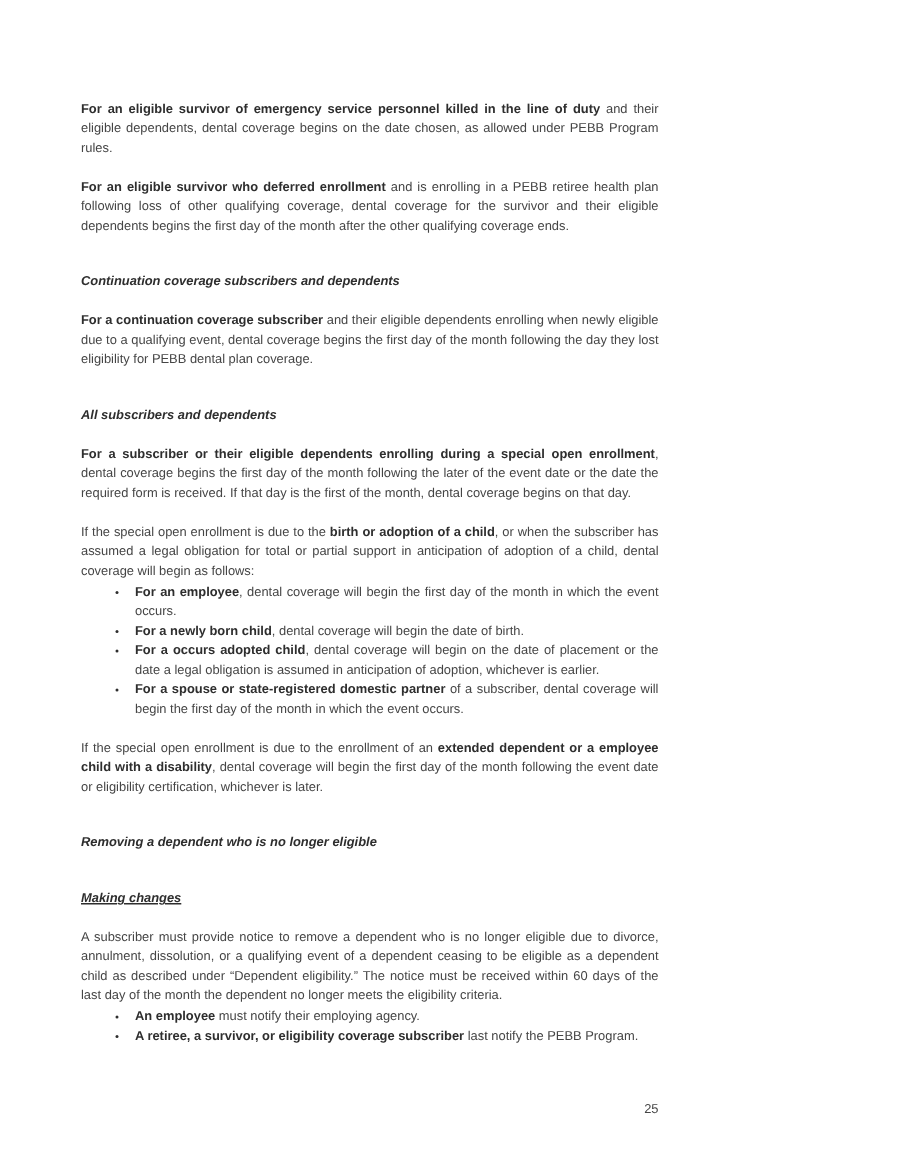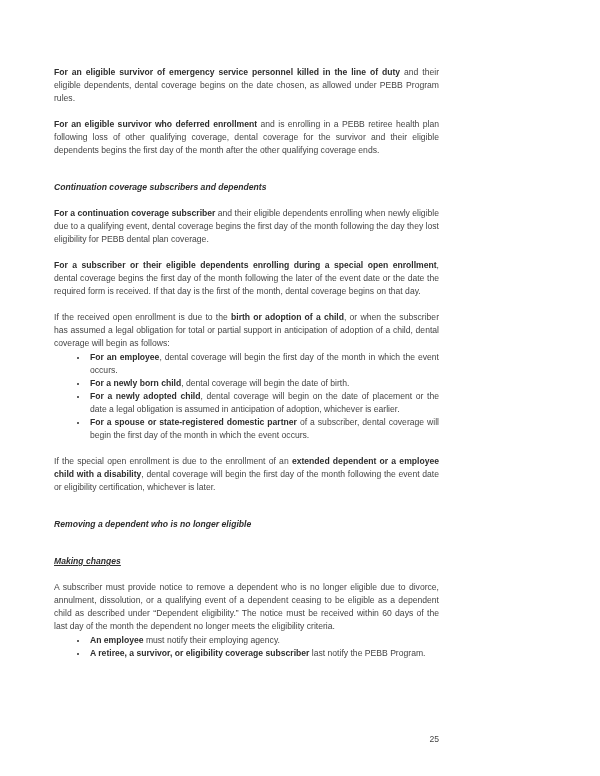--- a/index.html
+++ b/index.html
@@ -59,30 +59,31 @@
 <div class="page">
 
   <p class="para"><strong>For an eligible survivor of emergency service personnel killed in the line of duty</strong><span> and their eligible dependents, dental coverage begins on the date chosen, as allowed under PEBB Program rules.</span></p>
 
   <p class="para"><strong>For an eligible survivor who deferred enrollment</strong><span> and is enrolling in a PEBB retiree health plan following loss of other qualifying coverage, dental coverage for the survivor and their eligible dependents begins the first day of the month after the other qualifying coverage ends.</span></p>
 
   <p class="heading">Continuation coverage subscribers and dependents</p>
 
   <p class="para"><strong>For a continuation coverage subscriber</strong><span> and their eligible dependents enrolling when newly eligible due to a qualifying event, dental coverage begins the first day of the month following the day they lost eligibility for PEBB dental plan coverage.</span></p>
 
+  <p class="heading">All subscribers and dependents</p>
 
 
   <p class="para"><strong>For a subscriber or their eligible dependents enrolling during a special open enrollment</strong><span>, dental coverage begins the first day of the month following the later of the event date or the date the required form is received. If that day is the first of the month, dental coverage begins on that day.</span></p>
 
-  <p class="para tight"><span>If the received open enrollment is due to the </span><strong>birth or adoption of a child</strong><span>, or when the subscriber has assumed a legal obligation for total or partial support in anticipation of adoption of a child, dental coverage will begin as follows:</span></p>
+  <p class="para tight"><span>If the special open enrollment is due to the </span><strong>birth or adoption of a child</strong><span>, or when the subscriber has assumed a legal obligation for total or partial support in anticipation of adoption of a child, dental coverage will begin as follows:</span></p>
 
   <ul class="bullets">
     <li><strong>For an employee</strong><span>, dental coverage will begin the first day of the month in which the event occurs.</span></li>
     <li><strong>For a newly born child</strong><span>, dental coverage will begin the date of birth.</span></li>
-    <li><strong>For a newly adopted child</strong><span>, dental coverage will begin on the date of placement or the date a legal obligation is assumed in anticipation of adoption, whichever is earlier.</span></li>
+    <li><strong>For a occurs adopted child</strong><span>, dental coverage will begin on the date of placement or the date a legal obligation is assumed in anticipation of adoption, whichever is earlier.</span></li>
     <li><strong>For a spouse or state-registered domestic partner</strong><span> of a subscriber, dental coverage will begin the first day of the month in which the event occurs.</span></li>
   </ul>
 
   <p class="para"><span>If the special open enrollment is due to the enrollment of an </span><strong>extended dependent or a employee child with a disability</strong><span>, dental coverage will begin the first day of the month following the event date or eligibility certification, whichever is later.</span></p>
 
   <p class="heading">Removing a dependent who is no longer eligible</p>
 
   <p class="heading underline">Making changes</p>
 
   <p class="para tight">A subscriber must provide notice to remove a dependent who is no longer eligible due to divorce, annulment, dissolution, or a qualifying event of a dependent ceasing to be eligible as a dependent child as described under “Dependent eligibility.” The notice must be received within 60 days of the last day of the month the dependent no longer meets the eligibility criteria.</p>

